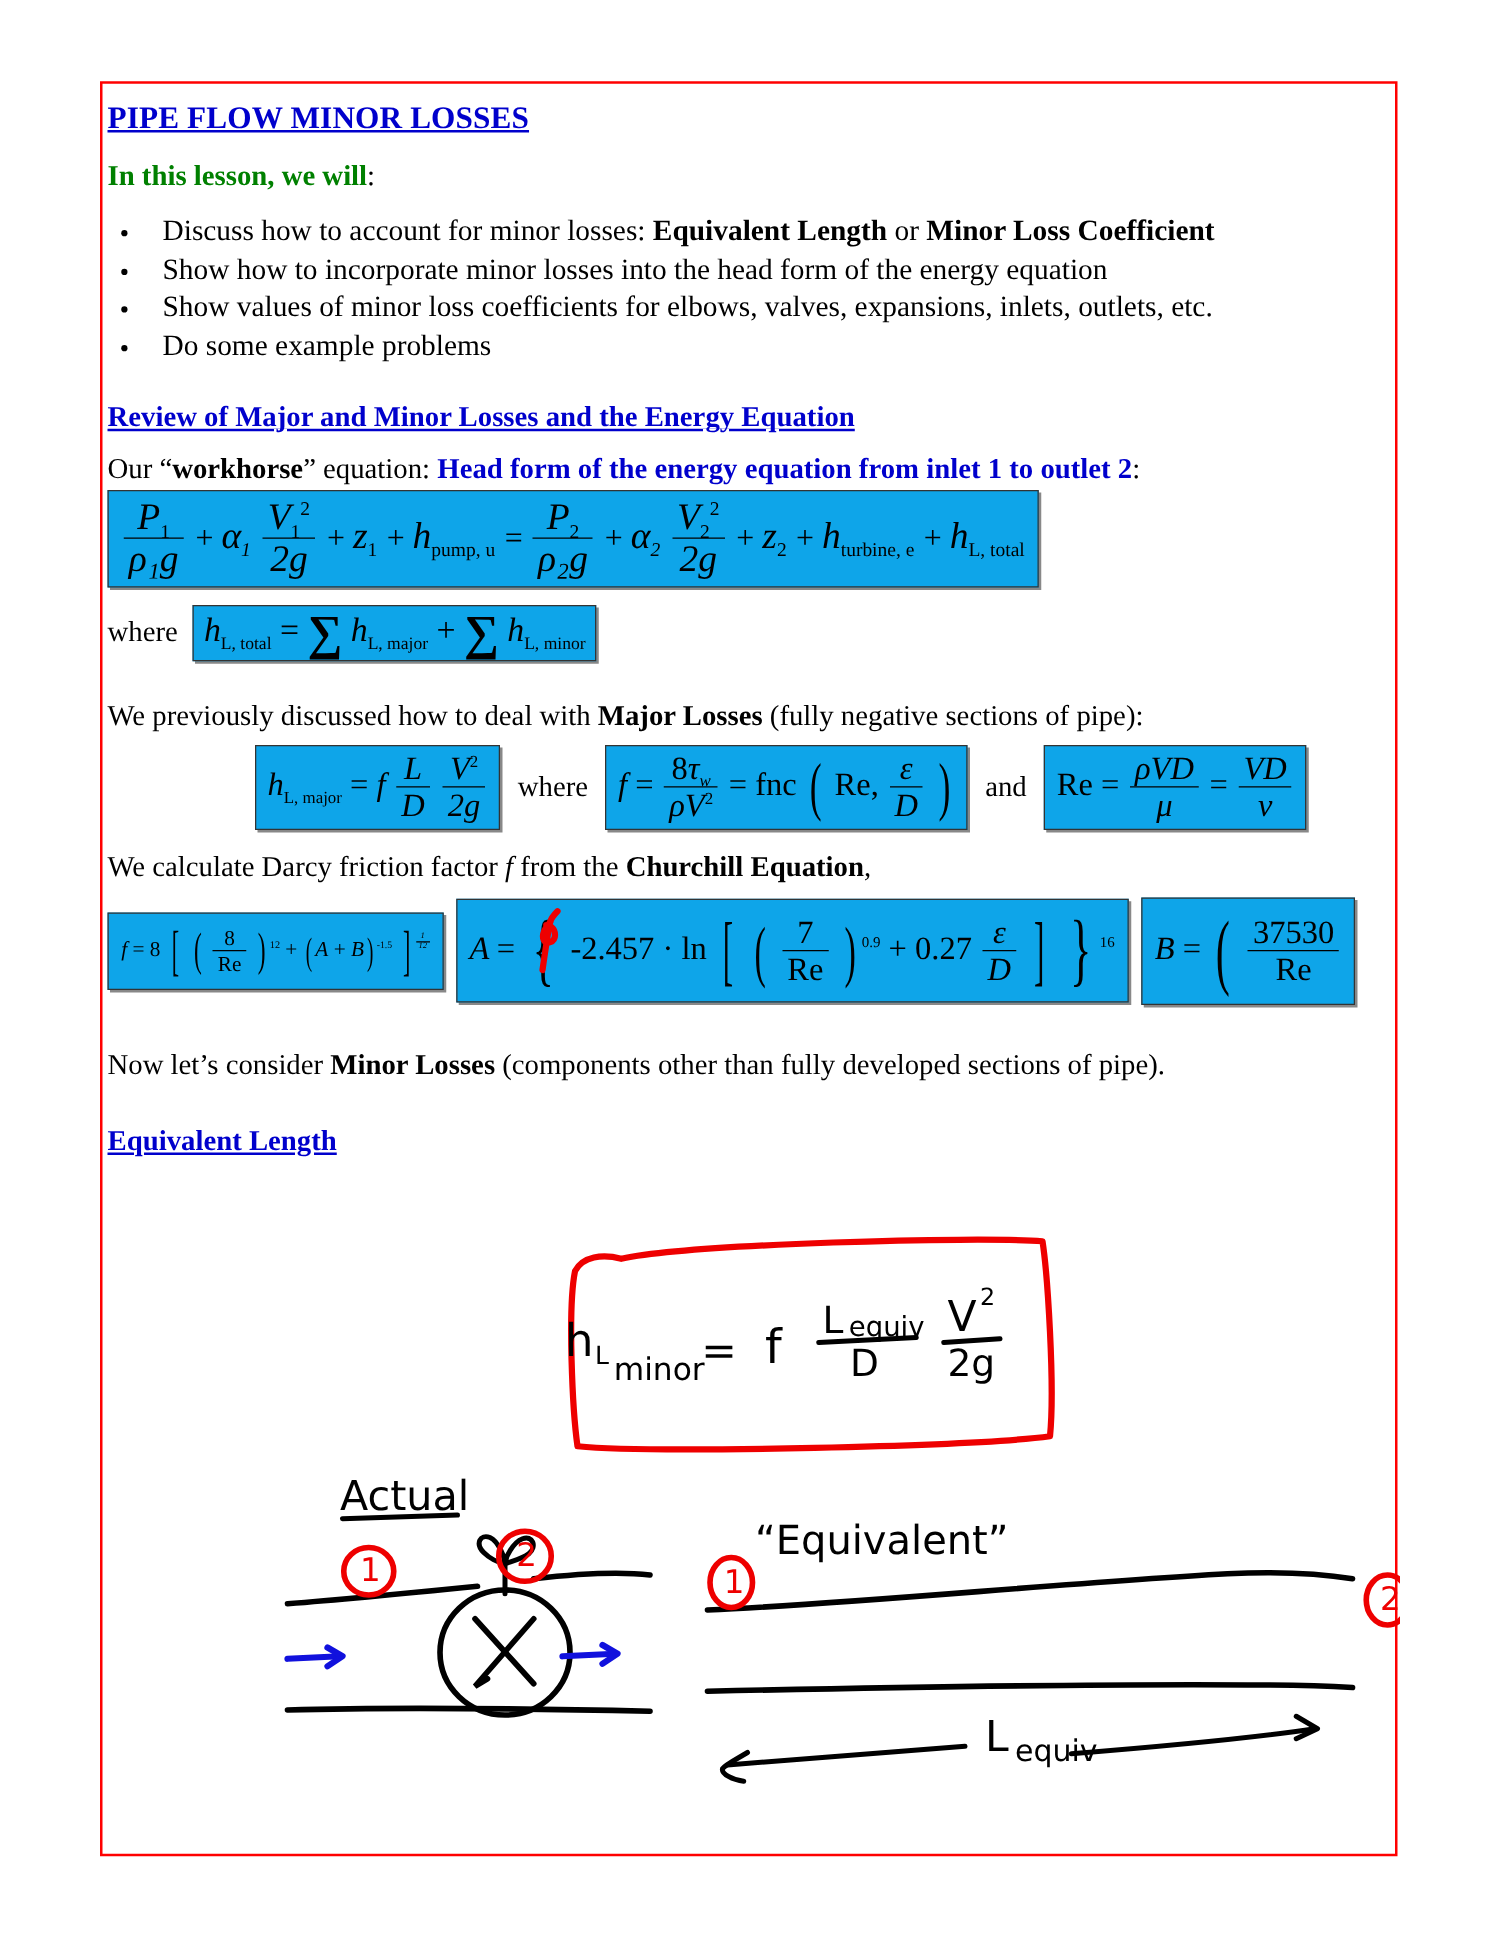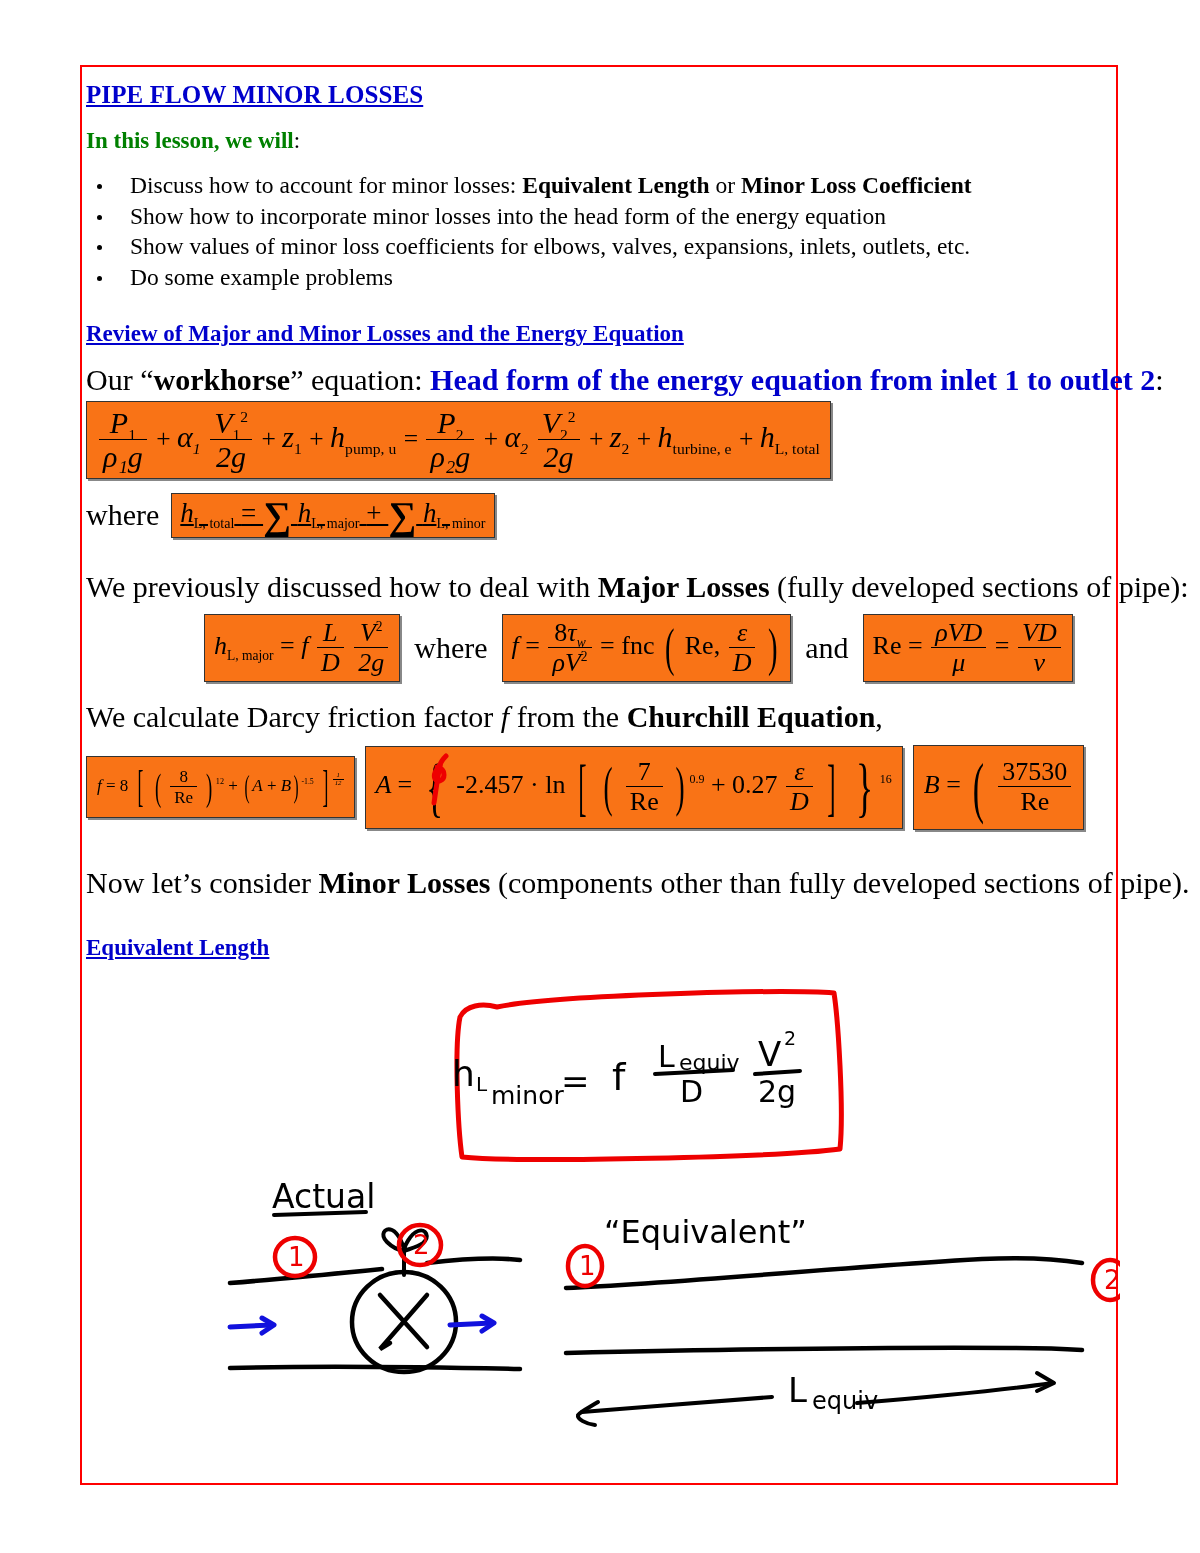--- a/index.html
+++ b/index.html
@@ -57,21 +57,21 @@
   }
   .h-sec {
     font-size: 23px;
     font-weight: bold;
     color: #0000cc;
     text-decoration: underline;
     margin: 0;
     line-height: 1.2;
   }
   .body-line {
-    font-size: 30px;
+    font-size: 23px;
     line-height: 1.26;
     margin: 0;
     white-space: nowrap;
   }
   b.bk { font-weight: bold; color: #000; }
   span.blue { color: #0000cc; font-weight: bold; }
   span.blue-n { color: #2222dd; font-weight: normal; }
   i.it { font-style: italic; }
 
   
@@ -94,21 +94,21 @@
     top: 14px;
     width: 5px;
     height: 5px;
     background: #000;
     border-radius: 50%;
   }
 
   
   .eqbox {
     display: inline-block;
-    background: #f97316;
+    background: #0ea5e9;
     border: 1.6px solid #333333;
     box-shadow: 2px 2px 0 #888888;
     padding: 4px 8px 4px 8px;
     vertical-align: middle;
     box-sizing: border-box;
   }
   .math {
     font-family: "Liberation Serif", serif;
     font-style: italic;
     white-space: nowrap;
@@ -215,33 +215,33 @@
           <span>h</span><sub>turbine, e</sub>
           <span class="up" style="font-size:0.85em"> + </span>
           <span>h</span><sub>L, total</sub>
         </span>
       </div>
     </div>
 
     <div style="margin-top:14px; white-space:nowrap;">
       <span class="body-line" style="display:inline-block; vertical-align:middle;">where</span>
       <span class="eqbox" style="margin-left:8px; padding:2px 8px;">
-        <span class="math" style="font-size:27px;text-decoration:underline;">
+        <span class="math" style="font-size:27px;">
           <span>h</span><sub>L, total</sub>
           <span class="up"> = </span>
           <span class="sigma" style="font-size:1.45em;">∑</span>
           <span>h</span><sub>L, major</sub>
           <span class="up"> + </span>
           <span class="sigma" style="font-size:1.45em;">∑</span>
           <span>h</span><sub>L, minor</sub>
         </span>
       </span>
     </div>
 
-    <div class="body-line" style="margin-top:30px"><span>We previously discussed how to deal with </span><b class="bk">Major Losses</b><span> (fully developed sections of pipe):</span></div>
+    <div class="body-line" style="margin-top:30px"><span>We previously discussed how to deal with </span><b class="bk">Major Losses</b><span> (fully negative sections of pipe):</span></div>
 
     <div style="margin-top:8px; white-space:nowrap; padding-left:118px;">
       <span class="eqbox" style="padding:5px 9px;">
         <span class="math" style="font-size:26px;">
           <span>h</span><sub>L, major</sub>
           <span class="up"> = </span>
           <span>f</span>
           <span class="frac"><span class="num">L</span><span class="den">D</span></span>
           <span class="frac"><span class="num"><span>V</span><sup>2</sup></span><span class="den">2g</span></span>
         </span>

